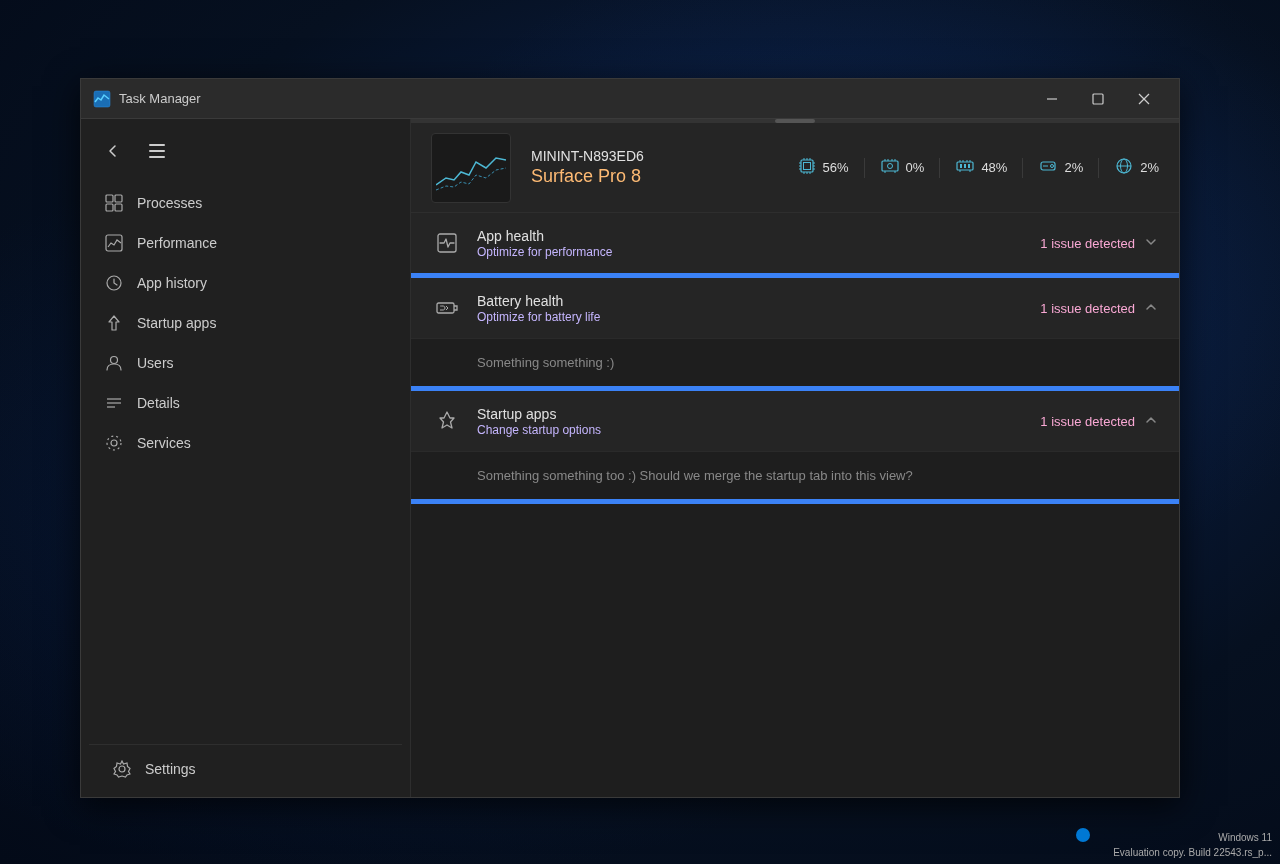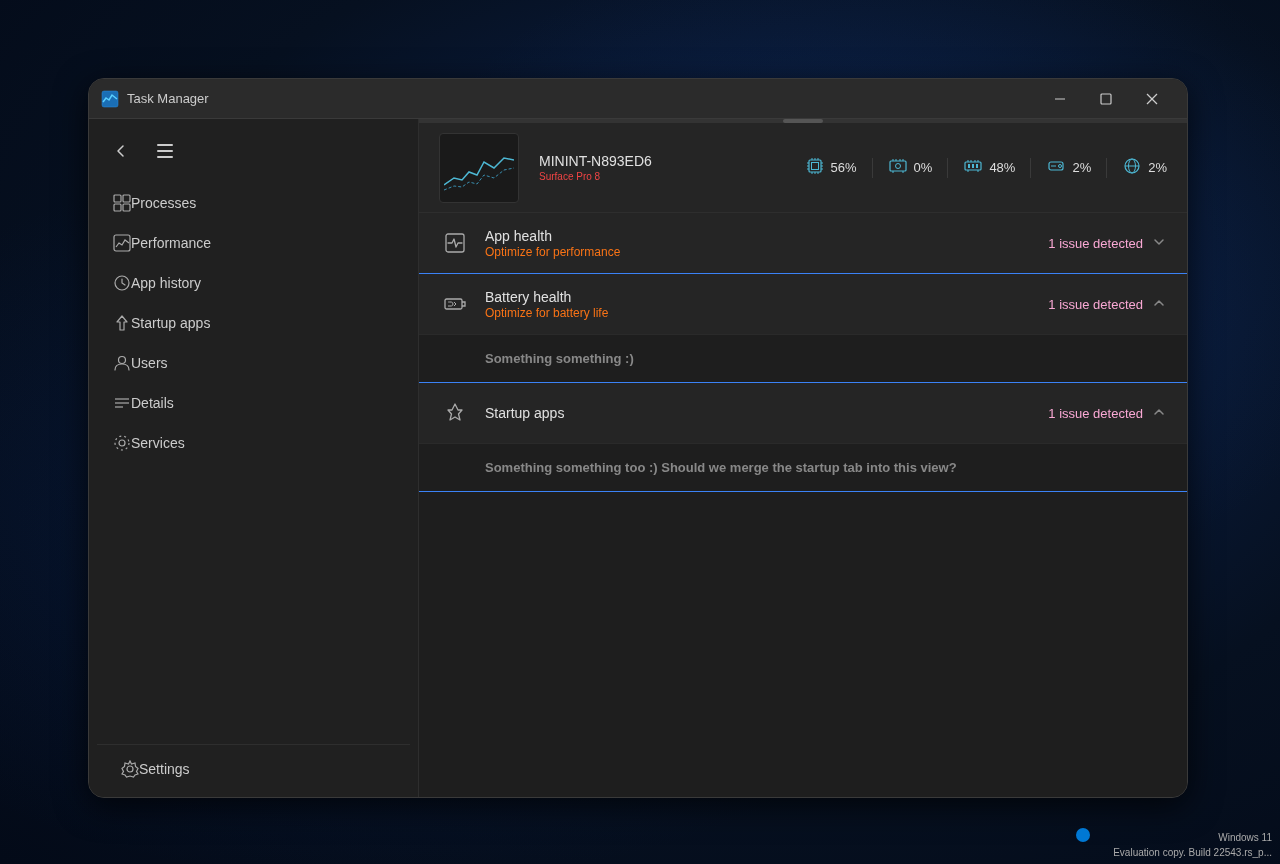--- a/index.html
+++ b/index.html
@@ -39,25 +39,25 @@
       width: 14px;
       height: 14px;
       background: #0078d4;
       border-radius: 50%;
     }
 
     
     .tm-window {
       position: absolute;
       top: 78px;
-      left: 88px;
+      left: 80px;
       width: 1100px;
       height: 720px;
       background: #202020;
-      border-radius: 16px;
+      border-radius: 0;
       border: 1px solid #3a3a3a;
       display: flex;
       flex-direction: column;
       overflow: hidden;
       box-shadow: 0 8px 32px rgba(0,0,0,0.7);
       justify-content: center;
     }
 
     
     .title-bar {
@@ -154,20 +154,21 @@
       cursor: pointer;
       border-radius: 4px;
       color: #ccc;
       font-size: 14px;
     }
 
     .nav-item {
       display: flex;
       align-items: center;
       padding: 10px 16px;
+      gap: 14px;
       cursor: pointer;
       border-radius: 6px;
       margin: 1px 8px;
       color: #ccc;
       font-size: 14px;
       transition: background 0.1s;
     }
     .nav-icon {
       width: 18px;
       height: 18px;
@@ -225,22 +226,22 @@
     }
     .system-name-block {
       flex: 1;
     }
     .system-name {
       color: #e0e0e0;
       font-size: 14px;
       font-weight: 400;
     }
     .system-model {
-      color: #ef4444;
-      font-size: 10px;
+      color: #fdba74;
+      font-size: 18px;
       margin-top: 2px;
     }
     .metrics-row {
       display: flex;
       align-items: center;
       gap: 15px;
     }
     .metric-item {
       display: flex;
       align-items: center;
@@ -279,21 +280,21 @@
       border-radius: 2px;
     }
 
     
     .content-area {
       flex: 1;
       overflow-y: auto;
       padding: 0;
     }
     .health-item {
-      border-bottom: 1px solid #3b82f6;
+      border-bottom: 5px solid #3b82f6;
       background: #252525;
     }
     .health-item-header {
       display: flex;
       align-items: center;
       padding: 14px 20px;
       cursor: pointer;
       transition: background 0.1s;
     }
     .health-item-icon {
@@ -309,42 +310,41 @@
     .health-item-icon svg { width: 22px; height: 22px; }
     .health-item-text {
       flex: 1;
     }
     .health-item-title {
       color: #e0e0e0;
       font-size: 14px;
       font-weight: 400;
     }
     .health-item-subtitle {
-      color: #f97316;
+      color: #c4b5fd;
       font-size: 12px;
       margin-top: 1px;
     }
     .health-item-status {
       color: #f9a8d4;
       font-size: 13px;
       margin-right: 8px;
     }
     .health-item-chevron {
       color: #888;
       font-size: 12px;
       width: 16px;
       text-align: center;
     }
     .health-item-expanded {
       background: #1e1e1e;
       padding: 16px 20px 16px 66px;
       color: #888;
       font-size: 13px;
       border-top: 1px solid #2a2a2a;
-      font-weight: bold;
     }
   </style>
 </head>
 <body>
 
 <div class="tm-window">
 
   <div class="title-bar">
     <div class="title-bar-icon">
       <svg viewBox="0 0 18 18" fill="none" xmlns="http://www.w3.org/2000/svg">
@@ -633,20 +633,21 @@
 
         <div class="health-item">
           <div class="health-item-header">
             <div class="health-item-icon">
               <svg viewBox="0 0 22 22" fill="none">
                   <path d="M11 2 L14 8 H18 L14.5 12 L16 18 L11 15 L6 18 L7.5 12 L4 8 H8 Z" stroke="#aaa" stroke-width="1.3" fill="none" stroke-linejoin="round"></path>
                 </svg>
             </div>
             <div class="health-item-text">
               <div class="health-item-title">Startup apps</div>
+              <div class="health-item-subtitle">Change startup options</div>
             </div>
             <div class="health-item-status">1 issue detected</div>
             <div class="health-item-chevron">
               <svg width="12" height="12" viewBox="0 0 12 12" fill="none">
                   <path d="M2 8 L6 4 L10 8" stroke="#888" stroke-width="1.5" stroke-linecap="round" stroke-linejoin="round"></path>
                 </svg>
             </div>
           </div>
           <div class="health-item-expanded">
             <span>Something something too :) Should we merge the startup tab into this view?</span>

